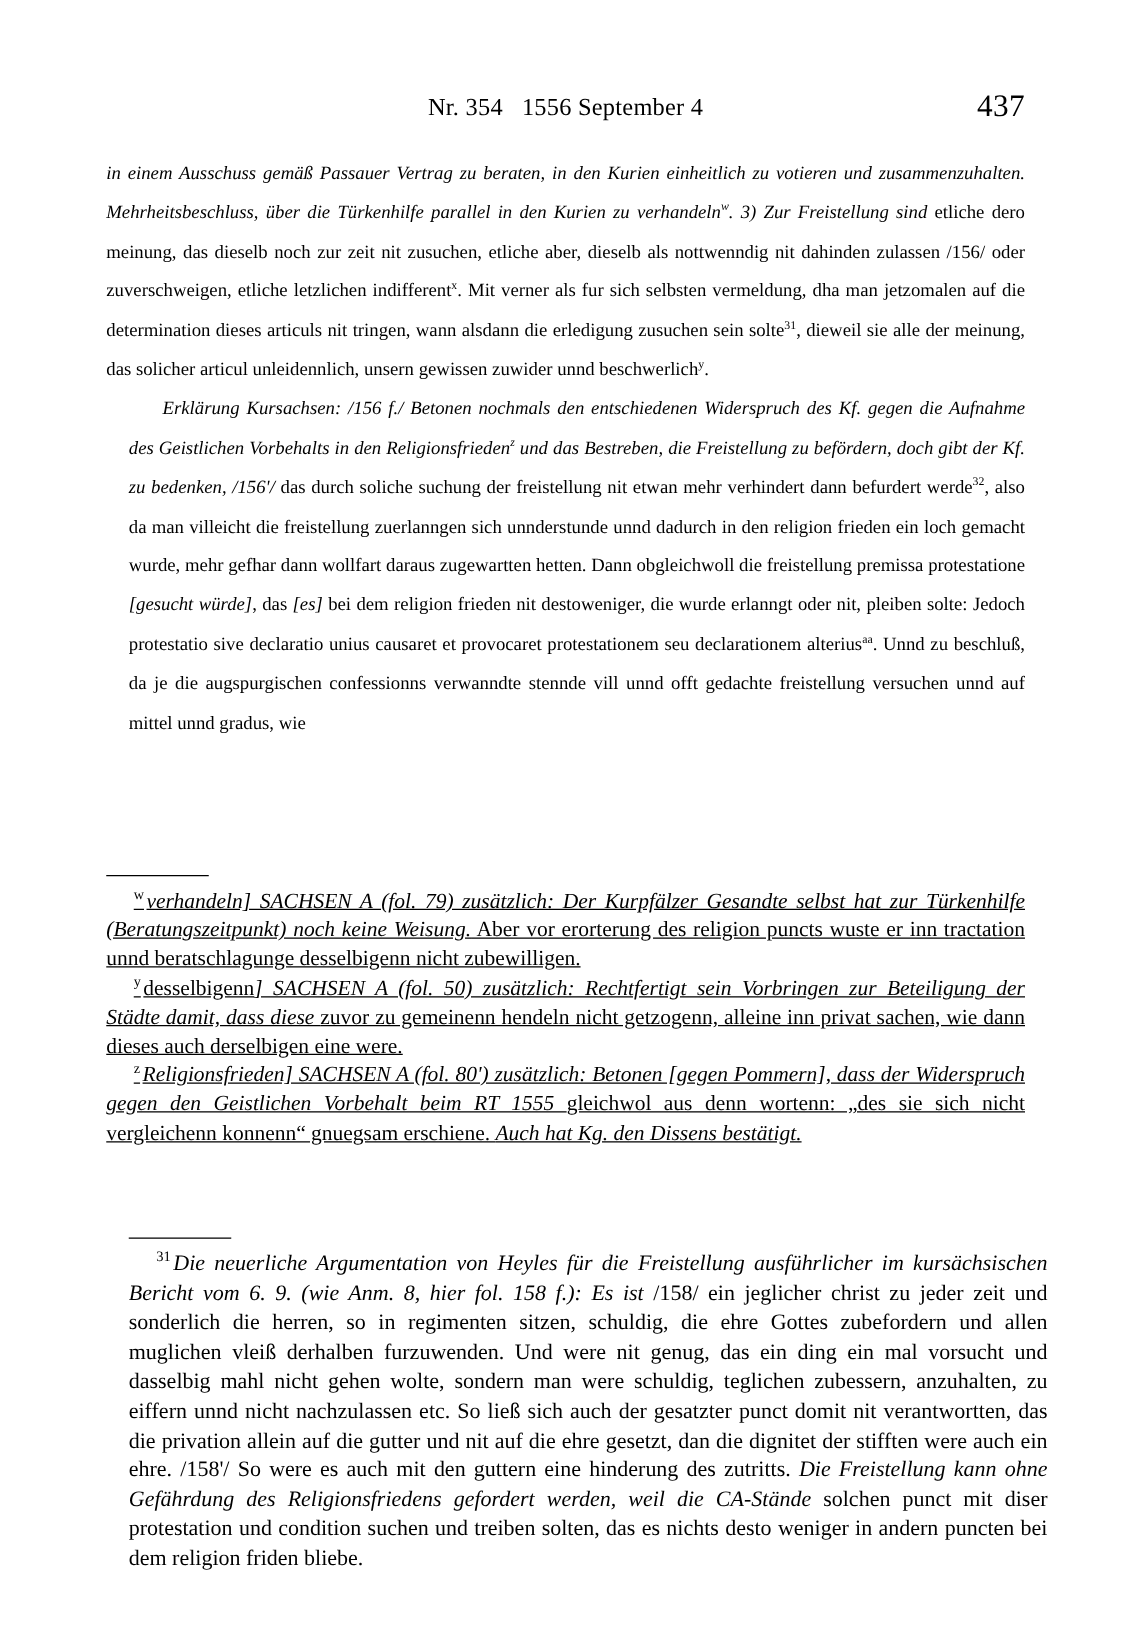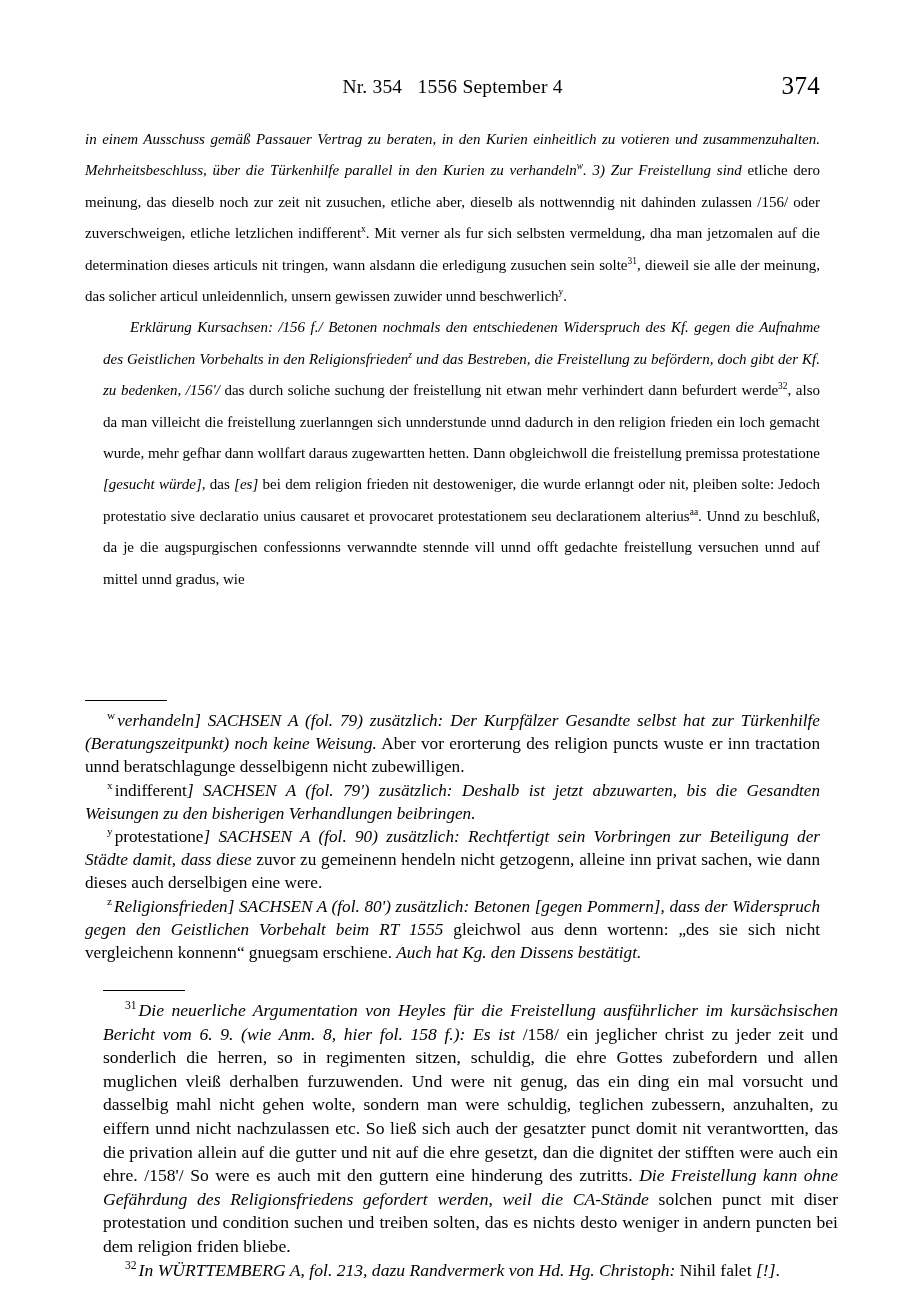--- a/index.html
+++ b/index.html
@@ -71,20 +71,21 @@
     vertical-align: super;
     line-height: 0;
   }
 
   
   .apparatus {
     position: absolute;
     left: 85px;
     top: 700px;
     width: 735px;
+    text-decoration: underline;
   }
   .apparatus-2 {
     position: absolute;
     left: 103px;
     top: 990px;
     width: 735px;
   }
   .fn-rule {
     width: 82px;
     height: 0;
@@ -110,39 +111,37 @@
     line-height: 23.6px;
   }
 </style>
 </head>
 <body>
 
 <div class="page">
 
   <div class="running-head">
     <div class="rh-center">Nr. 354   1556 September 4</div>
-    <div class="rh-folio">374</div>
+    <div class="rh-folio">437</div>
   </div>
 
   <div class="body-block">
     <p class="para" id="para-slot-0"><i>in einem Ausschuss gemäß Passauer Vertrag zu beraten, in den Kurien einheitlich zu votieren und zusammenzuhalten. Mehrheitsbeschluss, über die Türkenhilfe parallel in den Kurien zu verhandeln</i><sup style="font-style: italic;">w</sup><i>. 3) Zur Freistellung sind </i><span>etliche dero meinung, das dieselb noch zur zeit nit zusuchen, etliche aber, dieselb als nottwenndig nit dahinden zulassen /156/ oder zuverschweigen, etliche letzlichen indifferent</span><sup>x</sup><span>. Mit verner als fur sich selbsten vermeldung, dha man jetzomalen auf die determination dieses articuls nit tringen, wann alsdann die erledigung zusuchen sein solte</span><sup>31</sup><span>, dieweil sie alle der meinung, das solicher articul unleidennlich, unsern gewissen zuwider unnd beschwerlich</span><sup>y</sup><span>.</span></p>
     <p class="para indent" id="para-slot-1"><i>Erklärung Kursachsen: /156 f./ Betonen nochmals den entschiedenen Widerspruch des Kf. gegen die Aufnahme des Geistlichen Vorbehalts in den Religionsfrieden</i><sup style="font-style: italic;">z</sup><i> und das Bestreben, die Freistellung zu befördern, doch gibt der Kf. zu bedenken, /156'/ </i><span>das durch soliche suchung der freistellung nit etwan mehr verhindert dann befurdert werde</span><sup>32</sup><span>, also da man villeicht die freistellung zuerlanngen sich unnderstunde unnd dadurch in den religion frieden ein loch gemacht wurde, mehr gefhar dann wollfart daraus zugewartten hetten. Dann obgleichwoll die freistellung premissa protestatione </span><i>[gesucht würde]</i><span>, das </span><i>[es]</i><span> bei dem religion frieden nit destoweniger, die wurde erlanngt oder nit, pleiben solte: Jedoch protestatio sive declaratio unius causaret et provocaret protestationem seu declarationem alterius</span><sup>aa</sup><span>. Unnd zu beschluß, da je die augspurgischen confessionns verwanndte stennde vill unnd offt gedachte freistellung versuchen unnd auf mittel unnd gradus, wie</span></p>
   </div>
 
   <div class="apparatus">
     <div class="fn-rule"></div>
     <div id="variant-notes-slot">
         <p class="note"><sup>w</sup><i>verhandeln] SACHSEN A (fol. 79) zusätzlich: Der Kurpfälzer Gesandte selbst hat zur Türkenhilfe (Beratungszeitpunkt) noch keine Weisung.</i><span> Aber vor erorterung des religion puncts wuste er inn tractation unnd beratschlagunge desselbigenn nicht zubewilligen.</span></p>
-        <p class="note"><sup>x</sup><span>indifferent</span><i>] SACHSEN A (fol. 79') zusätzlich: Deshalb ist jetzt abzuwarten, bis die Gesandten Weisungen zu den bisherigen Verhandlungen beibringen.</i></p>
-        <p class="note"><sup>y</sup><span>protestatione</span><i>] SACHSEN A (fol. 90) zusätzlich: Rechtfertigt sein Vorbringen zur Beteiligung der Städte damit, dass diese </i><span>zuvor zu gemeinenn hendeln nicht getzogenn, alleine inn privat sachen, wie dann dieses auch derselbigen eine were.</span></p>
+        <p class="note"><sup>y</sup><span>desselbigenn</span><i>] SACHSEN A (fol. 50) zusätzlich: Rechtfertigt sein Vorbringen zur Beteiligung der Städte damit, dass diese </i><span>zuvor zu gemeinenn hendeln nicht getzogenn, alleine inn privat sachen, wie dann dieses auch derselbigen eine were.</span></p>
         <p class="note"><sup>z</sup><i>Religionsfrieden] SACHSEN A (fol. 80') zusätzlich: Betonen [gegen Pommern], dass der Widerspruch gegen den Geistlichen Vorbehalt beim RT 1555 </i><span>gleichwol aus denn wortenn: „des sie sich nicht vergleichenn konnenn“ gnuegsam erschiene. </span><i>Auch hat Kg. den Dissens bestätigt.</i></p>
       </div>
   </div>
 
   <div class="apparatus-2">
     <div class="fn-rule"></div>
     <div id="number-notes-slot">
         <p class="note"><sup>31</sup><i>Die neuerliche Argumentation von Heyles für die Freistellung ausführlicher im kursächsischen Bericht vom 6. 9. (wie Anm. 8, hier fol. 158 f.): Es ist </i><span>/158/ ein jeglicher christ zu jeder zeit und sonderlich die herren, so in regimenten sitzen, schuldig, die ehre Gottes zubefordern und allen muglichen vleiß derhalben furzuwenden. Und were nit genug, das ein ding ein mal vorsucht und dasselbig mahl nicht gehen wolte, sondern man were schuldig, teglichen zubessern, anzuhalten, zu eiffern unnd nicht nachzulassen etc. So ließ sich auch der gesatzter punct domit nit verantwortten, das die privation allein auf die gutter und nit auf die ehre gesetzt, dan die dignitet der stifften were auch ein ehre. /158'/ So were es auch mit den guttern eine hinderung des zutritts. </span><i>Die Freistellung kann ohne Gefährdung des Religionsfriedens gefordert werden, weil die CA-Stände </i><span>solchen punct mit diser protestation und condition suchen und treiben solten, das es nichts desto weniger in andern puncten bei dem religion friden bliebe.</span></p>
-        <p class="note"><sup>32</sup><i>In WÜRTTEMBERG A, fol. 213, dazu Randvermerk von Hd. Hg. Christoph: </i><span>Nihil falet </span><i>[!]</i><span>.</span></p>
       </div>
   </div>
 
 </div>
 
 </body></html>

